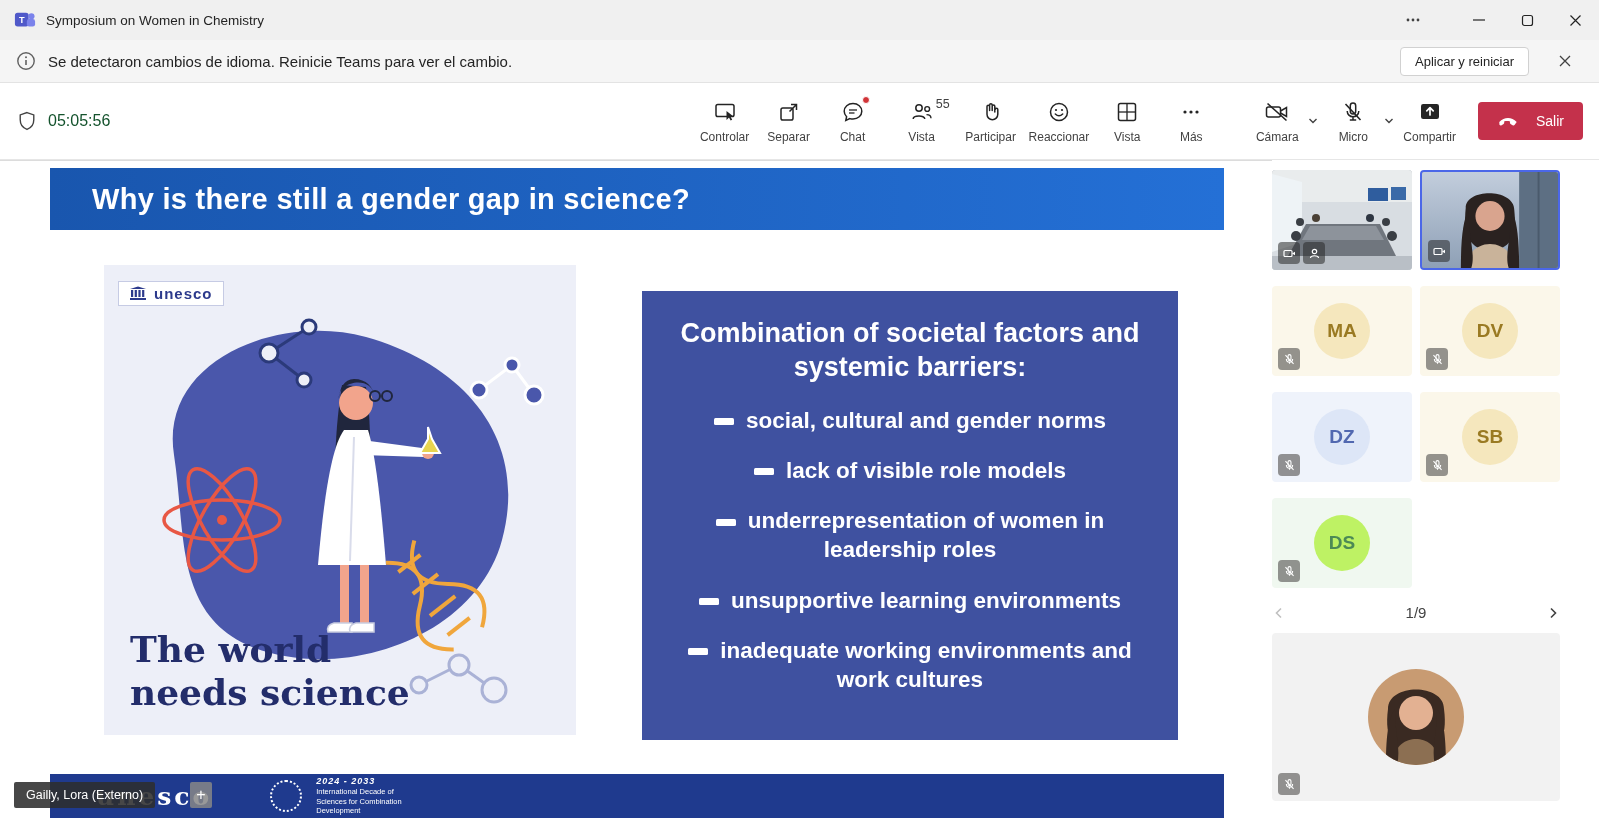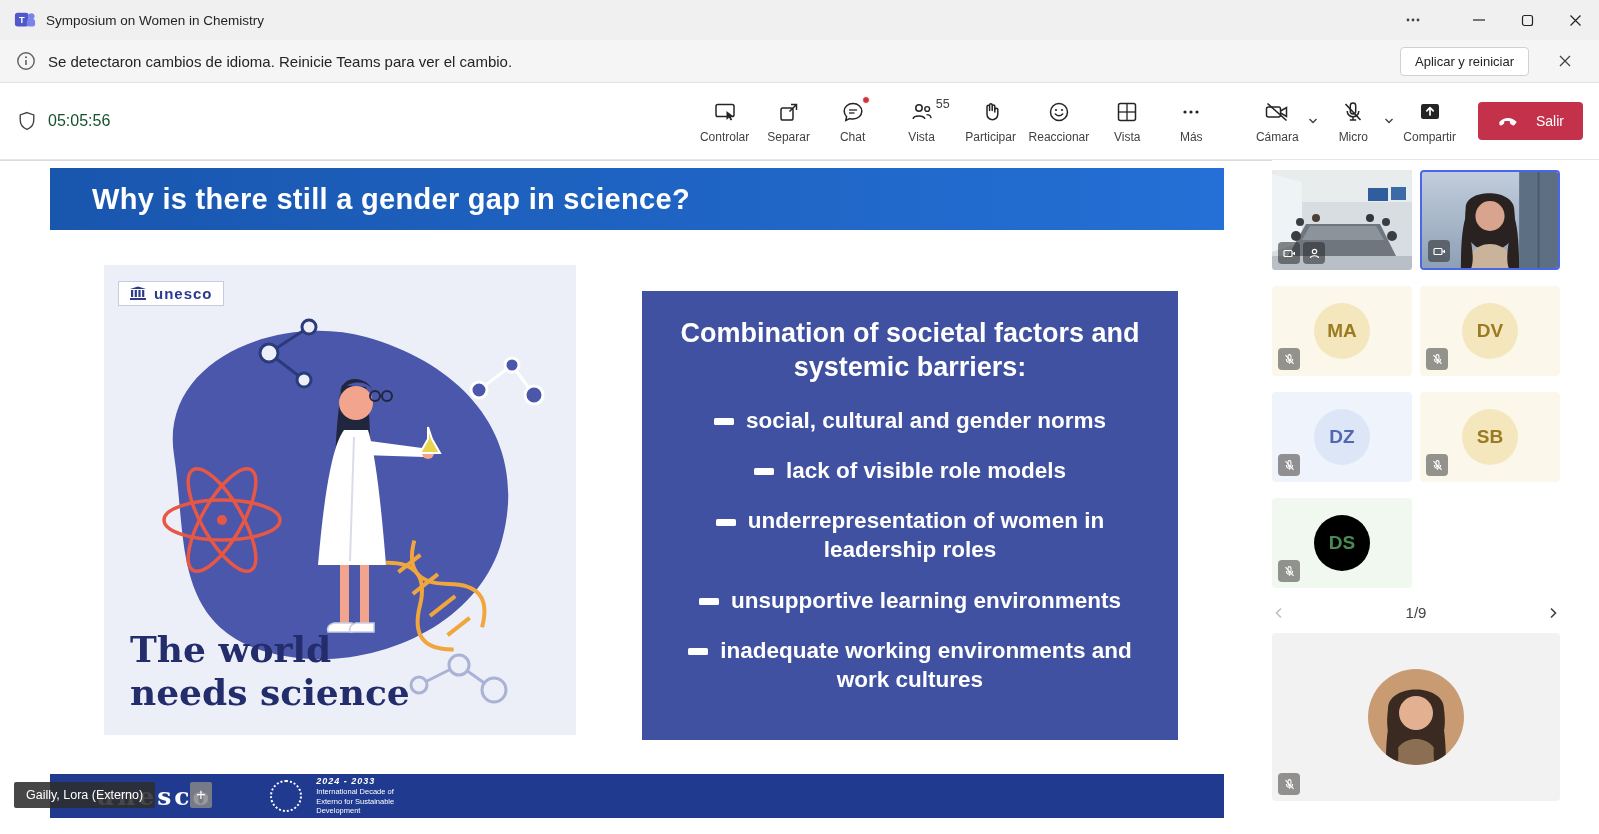--- a/index.html
+++ b/index.html
@@ -405,21 +405,21 @@
       <div class="bullet"><span class="dash"></span><span>unsupportive learning environments</span></div>
       <div class="bullet"><span class="dash"></span><span>inadequate working environments and work cultures</span></div>
     </div>
 
     <div class="slide-footer">
       <span class="footer-unesco">unesco</span>
       <span class="dotted-circle"></span>
       <div class="decade">
         <div class="years">2024 - 2033</div>
         <div class="line">International Decade of</div>
-        <div class="line">Externo for Sustainable</div>
+        <div class="line">Sciences for Combination</div>
         <div class="line">Development</div>
       </div>
     </div>
   </div>
 
   <div class="name-tag">Gailly, Lora (Externo)</div>
   <div class="plus-chip">+</div>
 </div>
 
 <div class="sidebar">
@@ -519,21 +519,21 @@
       <div class="initials-circle" style="background-color: rgb(245, 231, 189); color: rgb(154, 122, 34);">SB</div>
       <span class="mute-badge">
         <svg width="13" height="13" viewBox="0 0 24 24">
             <rect x="9.3" y="3" width="5.4" height="11" rx="2.7" fill="none" stroke="#fff" stroke-width="2"></rect>
             <path d="M6.2 11 a5.8 5.8 0 0 0 11.6 0 M12 16.8 V20" fill="none" stroke="#fff" stroke-width="2"></path>
             <line x1="4.5" y1="4" x2="19.5" y2="20" stroke="#fff" stroke-width="2"></line>
           </svg>
       </span>
     </div>
     <div class="tile" style="background-color: rgb(240, 248, 240);">
-      <div class="initials-circle" style="background-color: #000000; color: rgb(76, 138, 85);">DS</div>
+      <div class="initials-circle" style="background-color: #bef264; color: rgb(76, 138, 85);">DS</div>
       <span class="mute-badge">
         <svg width="13" height="13" viewBox="0 0 24 24">
             <rect x="9.3" y="3" width="5.4" height="11" rx="2.7" fill="none" stroke="#fff" stroke-width="2"></rect>
             <path d="M6.2 11 a5.8 5.8 0 0 0 11.6 0 M12 16.8 V20" fill="none" stroke="#fff" stroke-width="2"></path>
             <line x1="4.5" y1="4" x2="19.5" y2="20" stroke="#fff" stroke-width="2"></line>
           </svg>
       </span>
     </div>
   </div>
 

